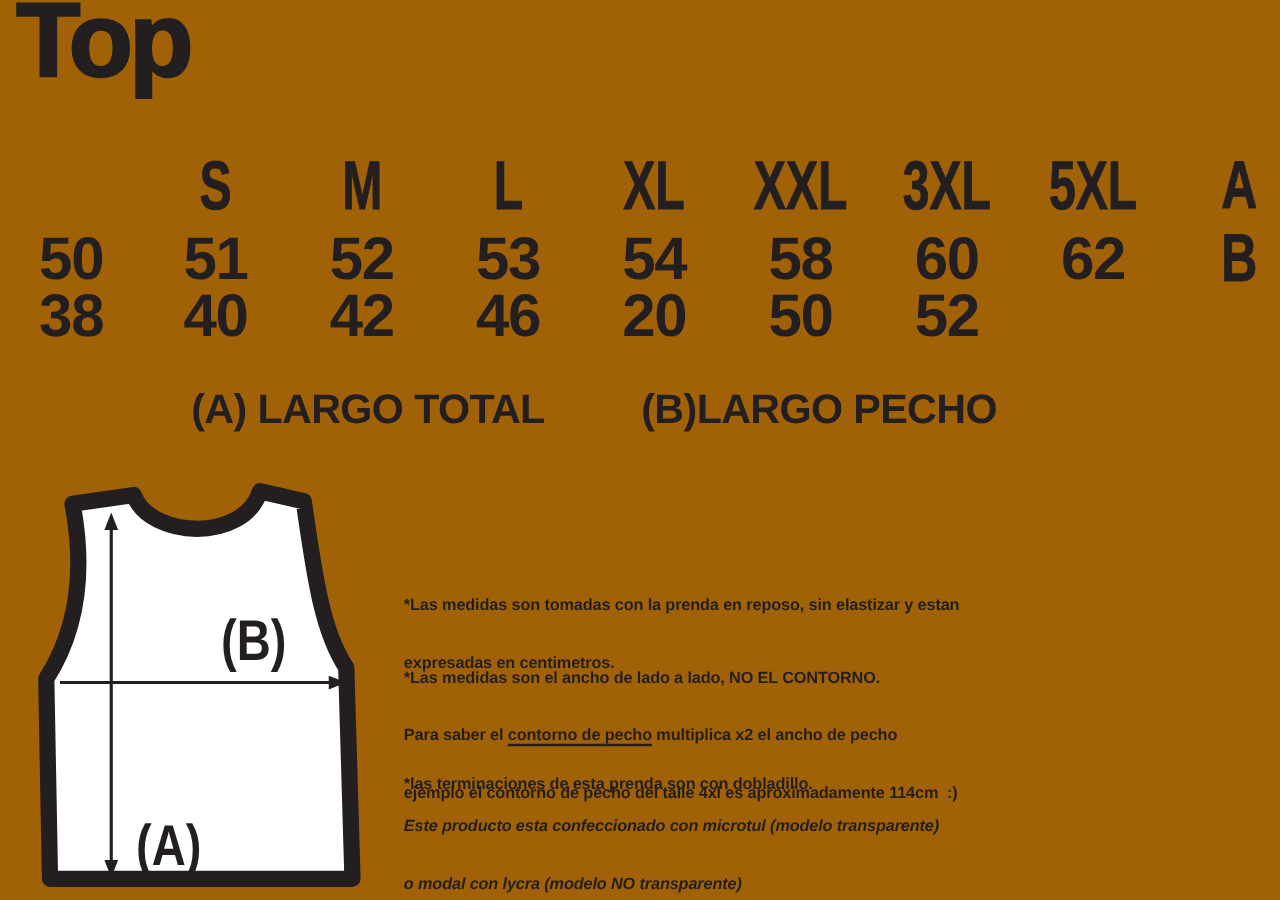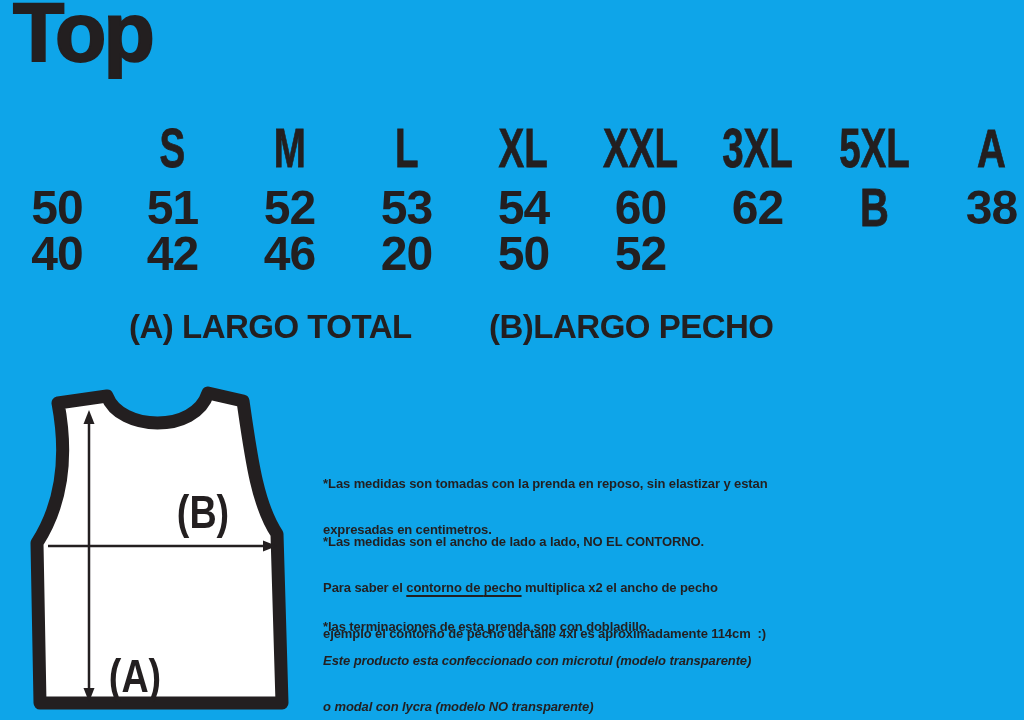--- a/index.html
+++ b/index.html
@@ -1,18 +1,18 @@
 <!DOCTYPE html>
 <html><head>
 <meta charset="utf-8">
 <style>
   html,body{margin:0;padding:0;background:#fff;}
   .page{
     position:relative;width:1024px;height:720px;overflow:hidden;
-    background:#0ea5e9;color:#231f20;
+    background:#a16207;color:#231f20;
     font-family:"Liberation Sans",sans-serif;
   }
   .title{
     position:absolute;left:13px;top:-10px;
     font-size:84px;font-weight:bold;letter-spacing:-3px;line-height:1;
     -webkit-text-stroke:2px #231f20;
   }
   .size-grid{
     position:absolute;left:0;top:112px;
     display:grid;
@@ -23,21 +23,21 @@
     display:flex;align-items:center;justify-content:center;
     font-weight:bold;
   }
   .hdr{font-size:55px;}
   .hdr .cond{display:inline-block;transform:scaleX(0.70);-webkit-text-stroke:0.8px #231f20;}
   .rowlabel{font-size:54px;}
   .rowlabel .cond{display:inline-block;transform:scaleX(0.74);-webkit-text-stroke:0.8px #231f20;}
   .val{font-size:48px;letter-spacing:-1px;}
   .legend-item{
     position:absolute;top:308px;font-size:33px;font-weight:bold;
-    letter-spacing:-0.5px;white-space:nowrap;
+    letter-spacing:-0.5px;white-space:nowrap;margin-left:24px;
   }
   .legend-a{left:129px;}
   .legend-b{left:489px;}
   .tank{position:absolute;left:25px;top:386px;width:280px;height:334px;}
   .notes p{
     position:absolute;margin:0;left:302px;width:720px;
     font-size:13px;font-weight:bold;line-height:23px;
     letter-spacing:-0.1px;white-space:pre-wrap;
   }
   .notes .line{white-space:pre;}
@@ -80,20 +80,21 @@
       </div>
 
     <div class="cell rowlabel">
         <span class="cond">A</span>
       </div>
     <div class="cell val">50</div>
     <div class="cell val">51</div>
     <div class="cell val">52</div>
     <div class="cell val">53</div>
     <div class="cell val">54</div>
+    <div class="cell val">58</div>
     <div class="cell val">60</div>
     <div class="cell val">62</div>
 
     <div class="cell rowlabel">
         <span class="cond">B</span>
       </div>
     <div class="cell val">38</div>
     <div class="cell val">40</div>
     <div class="cell val">42</div>
     <div class="cell val">46</div>

